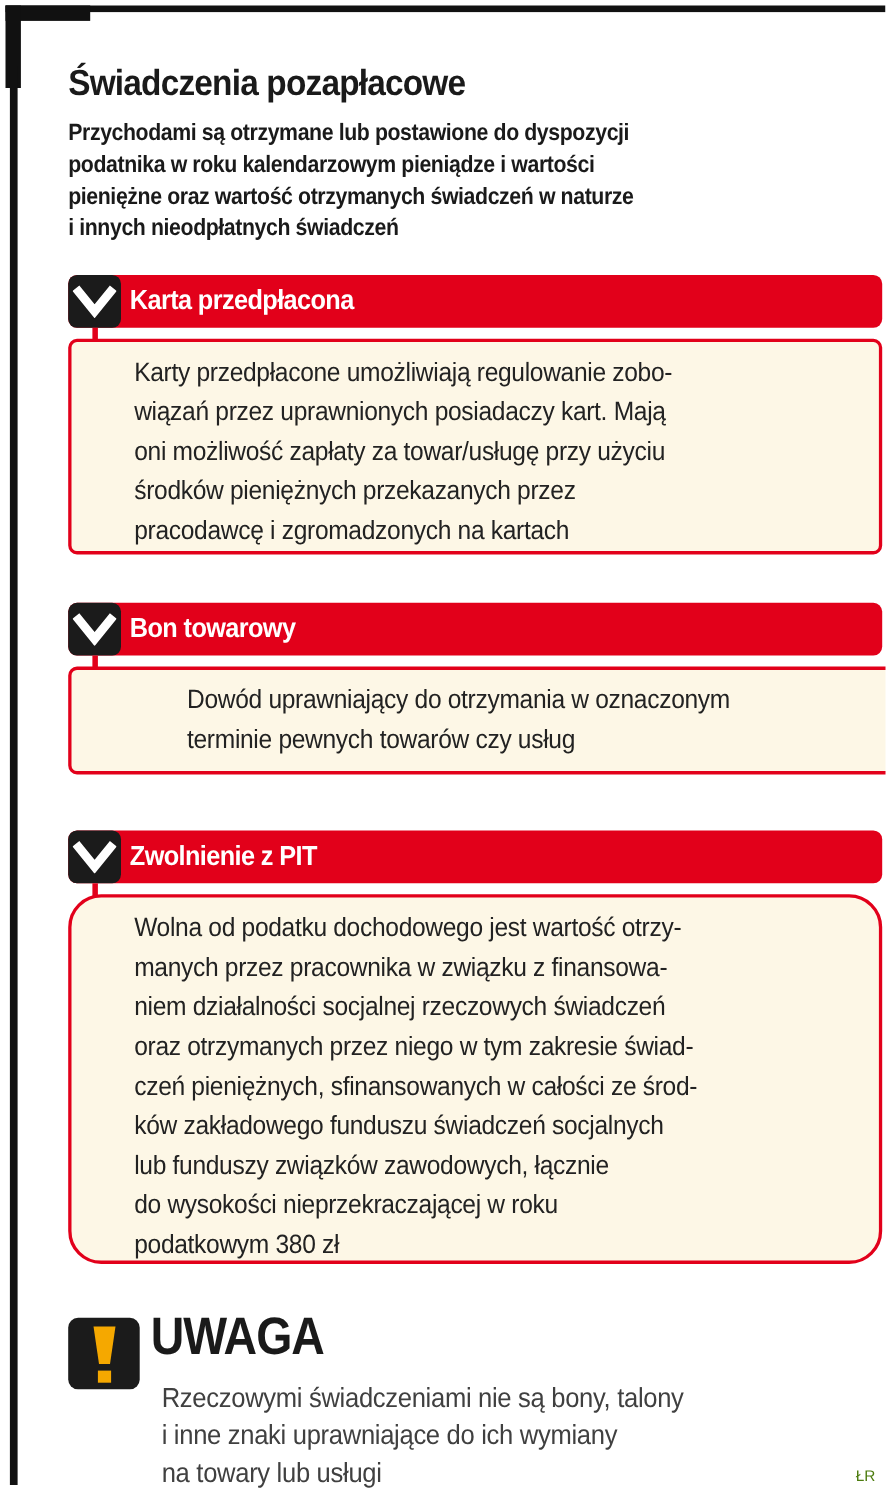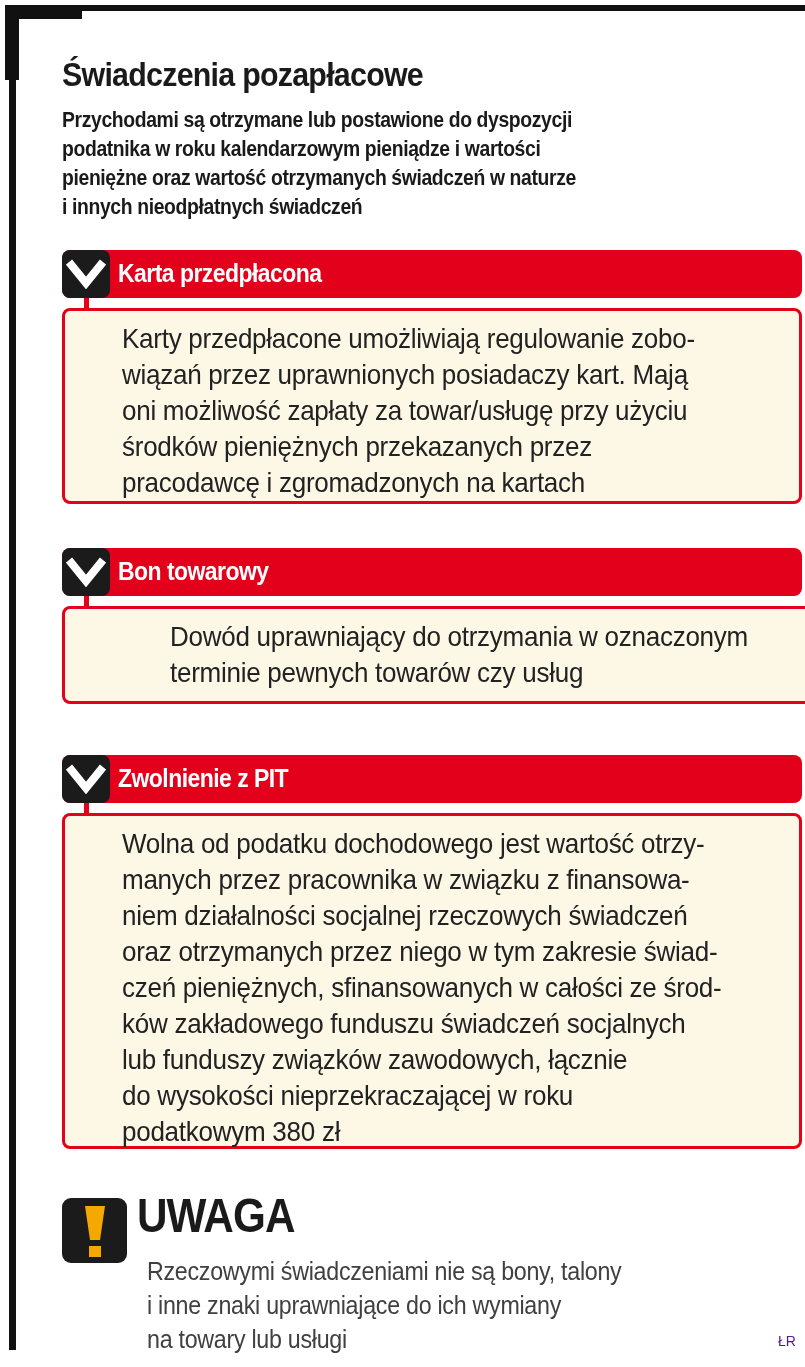--- a/index.html
+++ b/index.html
@@ -18,32 +18,32 @@
   .section { position: absolute; left: 62px; width: 740px; }
   .bar { position: absolute; left: 0; top: 0; height: 48px; width: 740px; background: #e2001a;
          border-radius: 8px; }
   .chev { position: absolute; left: 0; top: 0; width: 48px; height: 48px; background: #1b1b1b;
           border-radius: 8px; display: flex; align-items: center; justify-content: center; }
   .bar-label { position: absolute; left: 56px; top: 9px; font-size: 25px; font-weight: bold; color: #fff;
                letter-spacing: -0.6px; transform: scaleX(0.92); transform-origin: left; white-space: nowrap; }
   .stem { position: absolute; left: 22px; top: 48px; width: 5px; height: 12px; background: #e2001a; }
   .box { position: absolute; left: 0; top: 58px; width: 734px; background: #fdf7e6; border: 3px solid #e2001a;
          border-radius: 8px; }
-  .box-text { margin: 10px 20px 10px 57px; font-size: 28px; line-height: 36px; letter-spacing: -0.3px;
+  .box-text { margin: 10px 20px 10px 57px; font-size: 24px; line-height: 36px; letter-spacing: -0.3px;
               color: #222; }
   .box-text .ln { display: block; white-space: nowrap; transform: scaleX(0.93); transform-origin: left; }
 
   .warn-icon { position: absolute; left: 62px; top: 1198px; width: 65px; height: 65px; background: #1b1b1b;
                border-radius: 9px; display: flex; align-items: center; justify-content: center; }
   .warn-title { position: absolute; left: 137px; top: 1188px; font-size: 48px; font-weight: bold;
                 letter-spacing: -1px; transform: scaleX(0.88); transform-origin: left; }
   .warn-text { position: absolute; left: 147px; top: 1254px; font-size: 25px; line-height: 34px; color: #404040;
                letter-spacing: -0.3px; }
   .warn-text .ln { display: block; white-space: nowrap; transform: scaleX(0.93); transform-origin: left; }
-  .credit { position: absolute; left: 778px; top: 1333px; font-size: 14px; color: #4c1d95; }
+  .credit { position: absolute; left: 778px; top: 1333px; font-size: 14px; color: #4d7c0f; }
 </style>
 </head>
 <body>
 
 <div class="frame-top"></div>
 <div class="frame-corner"></div>
 <div class="frame-left-thick"></div>
 <div class="frame-left"></div>
 
 <h1 class="title" style="margin:0;">Świadczenia pozapłacowe</h1>
@@ -93,21 +93,21 @@
 
 <div class="section" style="top:755px;">
   <div class="bar"></div>
   <div class="chev">
     <svg width="40" height="30" viewBox="0 0 40 30">
         <path d="M3 3 L20 24 L37 3" fill="none" stroke="#fff" stroke-width="8" stroke-linejoin="miter"></path>
       </svg>
   </div>
   <div class="bar-label">Zwolnienie z PIT</div>
   <div class="stem"></div>
-  <div class="box" style="height:330px;">
+  <div class="box" style="height:330px;border-radius:30px;">
     <div class="box-text">
       <span class="ln">Wolna od podatku dochodowego jest wartość otrzy-</span>
       <span class="ln">manych przez pracownika w związku z finansowa-</span>
       <span class="ln">niem działalności socjalnej rzeczowych świadczeń</span>
       <span class="ln">oraz otrzymanych przez niego w tym zakresie świad-</span>
       <span class="ln">czeń pieniężnych, sfinansowanych w całości ze środ-</span>
       <span class="ln">ków zakładowego funduszu świadczeń socjalnych</span>
       <span class="ln">lub funduszy związków zawodowych, łącznie</span>
       <span class="ln">do wysokości nieprzekraczającej w roku</span>
       <span class="ln">podatkowym 380 zł</span>

